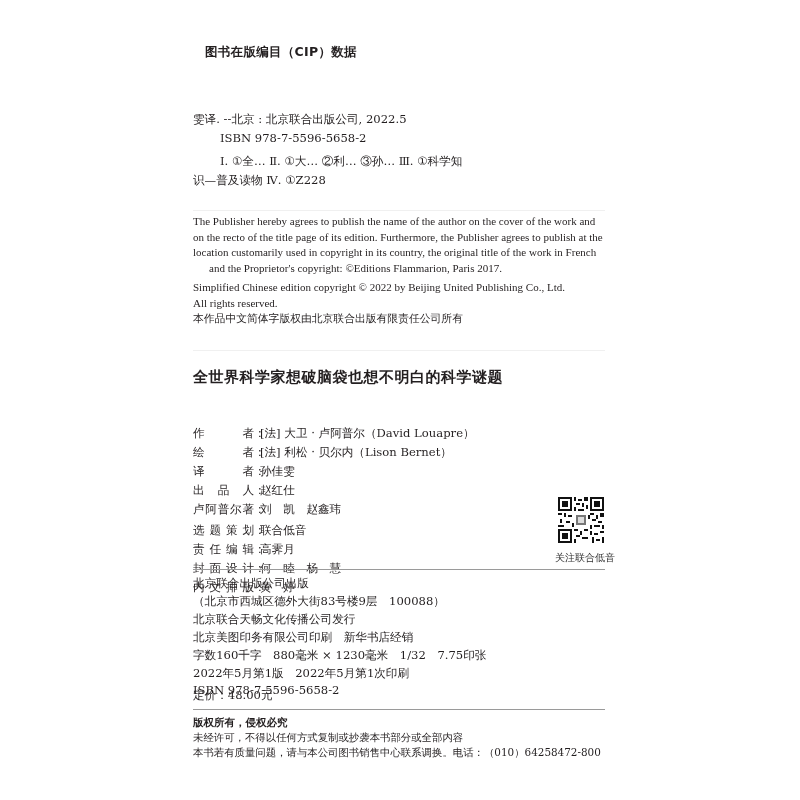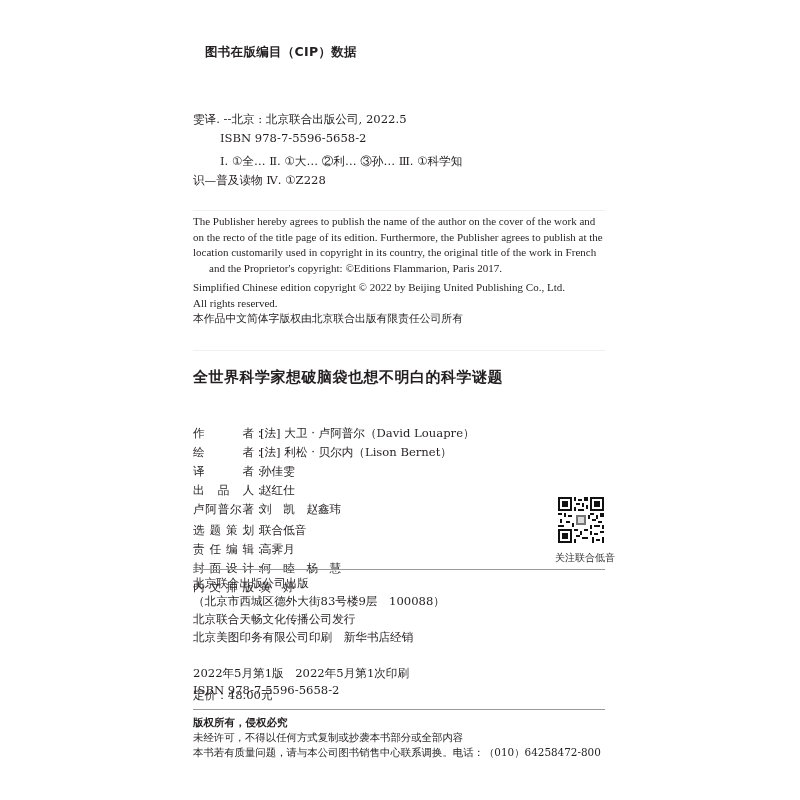--- a/index.html
+++ b/index.html
@@ -142,20 +142,21 @@
     </svg>
   </div>
   <div class="qr-caption">关注联合低音</div>
 
   <div class="rule" style="left:192px; top:569px; width:412px;"></div>
 
   <div class="pub-line" style="top:574px;text-align:right;">北京联合出版公司出版</div>
   <div class="pub-line" style="top:592px;">（北京市西城区德外大街83号楼9层　100088）</div>
   <div class="pub-line" style="top:610px;">北京联合天畅文化传播公司发行</div>
   <div class="pub-line" style="top:628px;">北京美图印务有限公司印刷　新华书店经销</div>
+  <div class="pub-line" style="top:646px;">字数160千字　880毫米 × 1230毫米　1/32　7.75印张</div>
   <div class="pub-line" style="top:664px;">2022年5月第1版　2022年5月第1次印刷</div>
   <div class="pub-line" style="top:681px;">ISBN 978-7-5596-5658-2</div>
   <div class="pub-line" style="top:698px; margin-top:-12px;">定价：48.00元</div>
 
   <div class="rule" style="left:192px; top:709px; width:412px;"></div>
 
   <div class="abs legal-title">版权所有，侵权必究</div>
   <div class="legal-line" style="top:731px;">未经许可，不得以任何方式复制或抄袭本书部分或全部内容</div>
   <div class="legal-line" style="top:746px;">本书若有质量问题，请与本公司图书销售中心联系调换。电话：（010）64258472-800</div>
 

